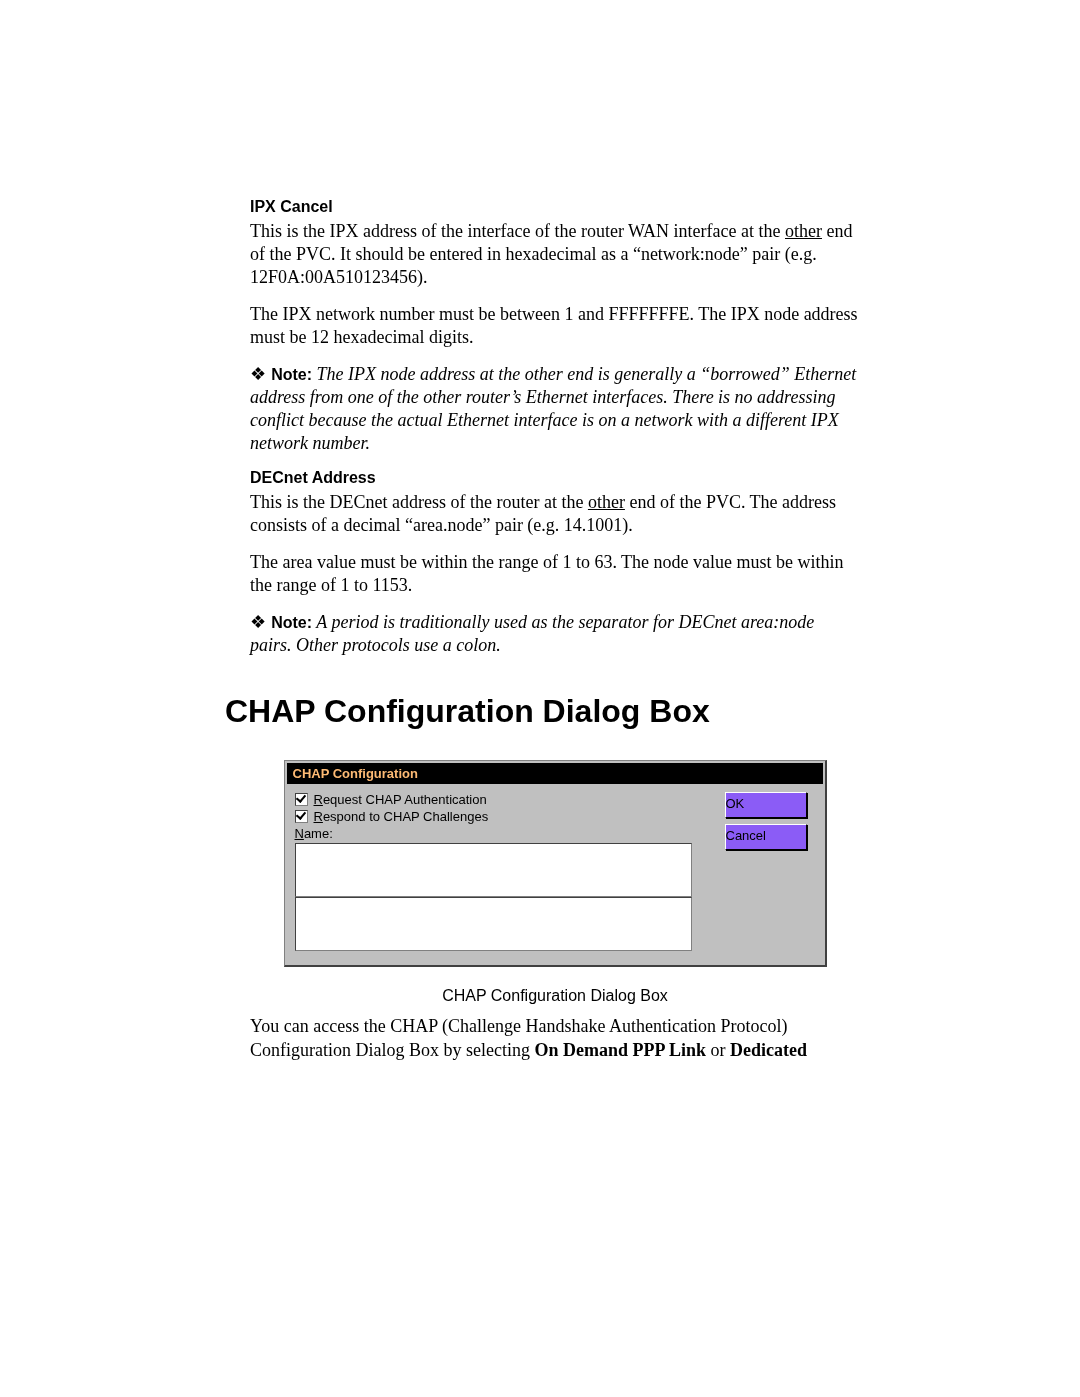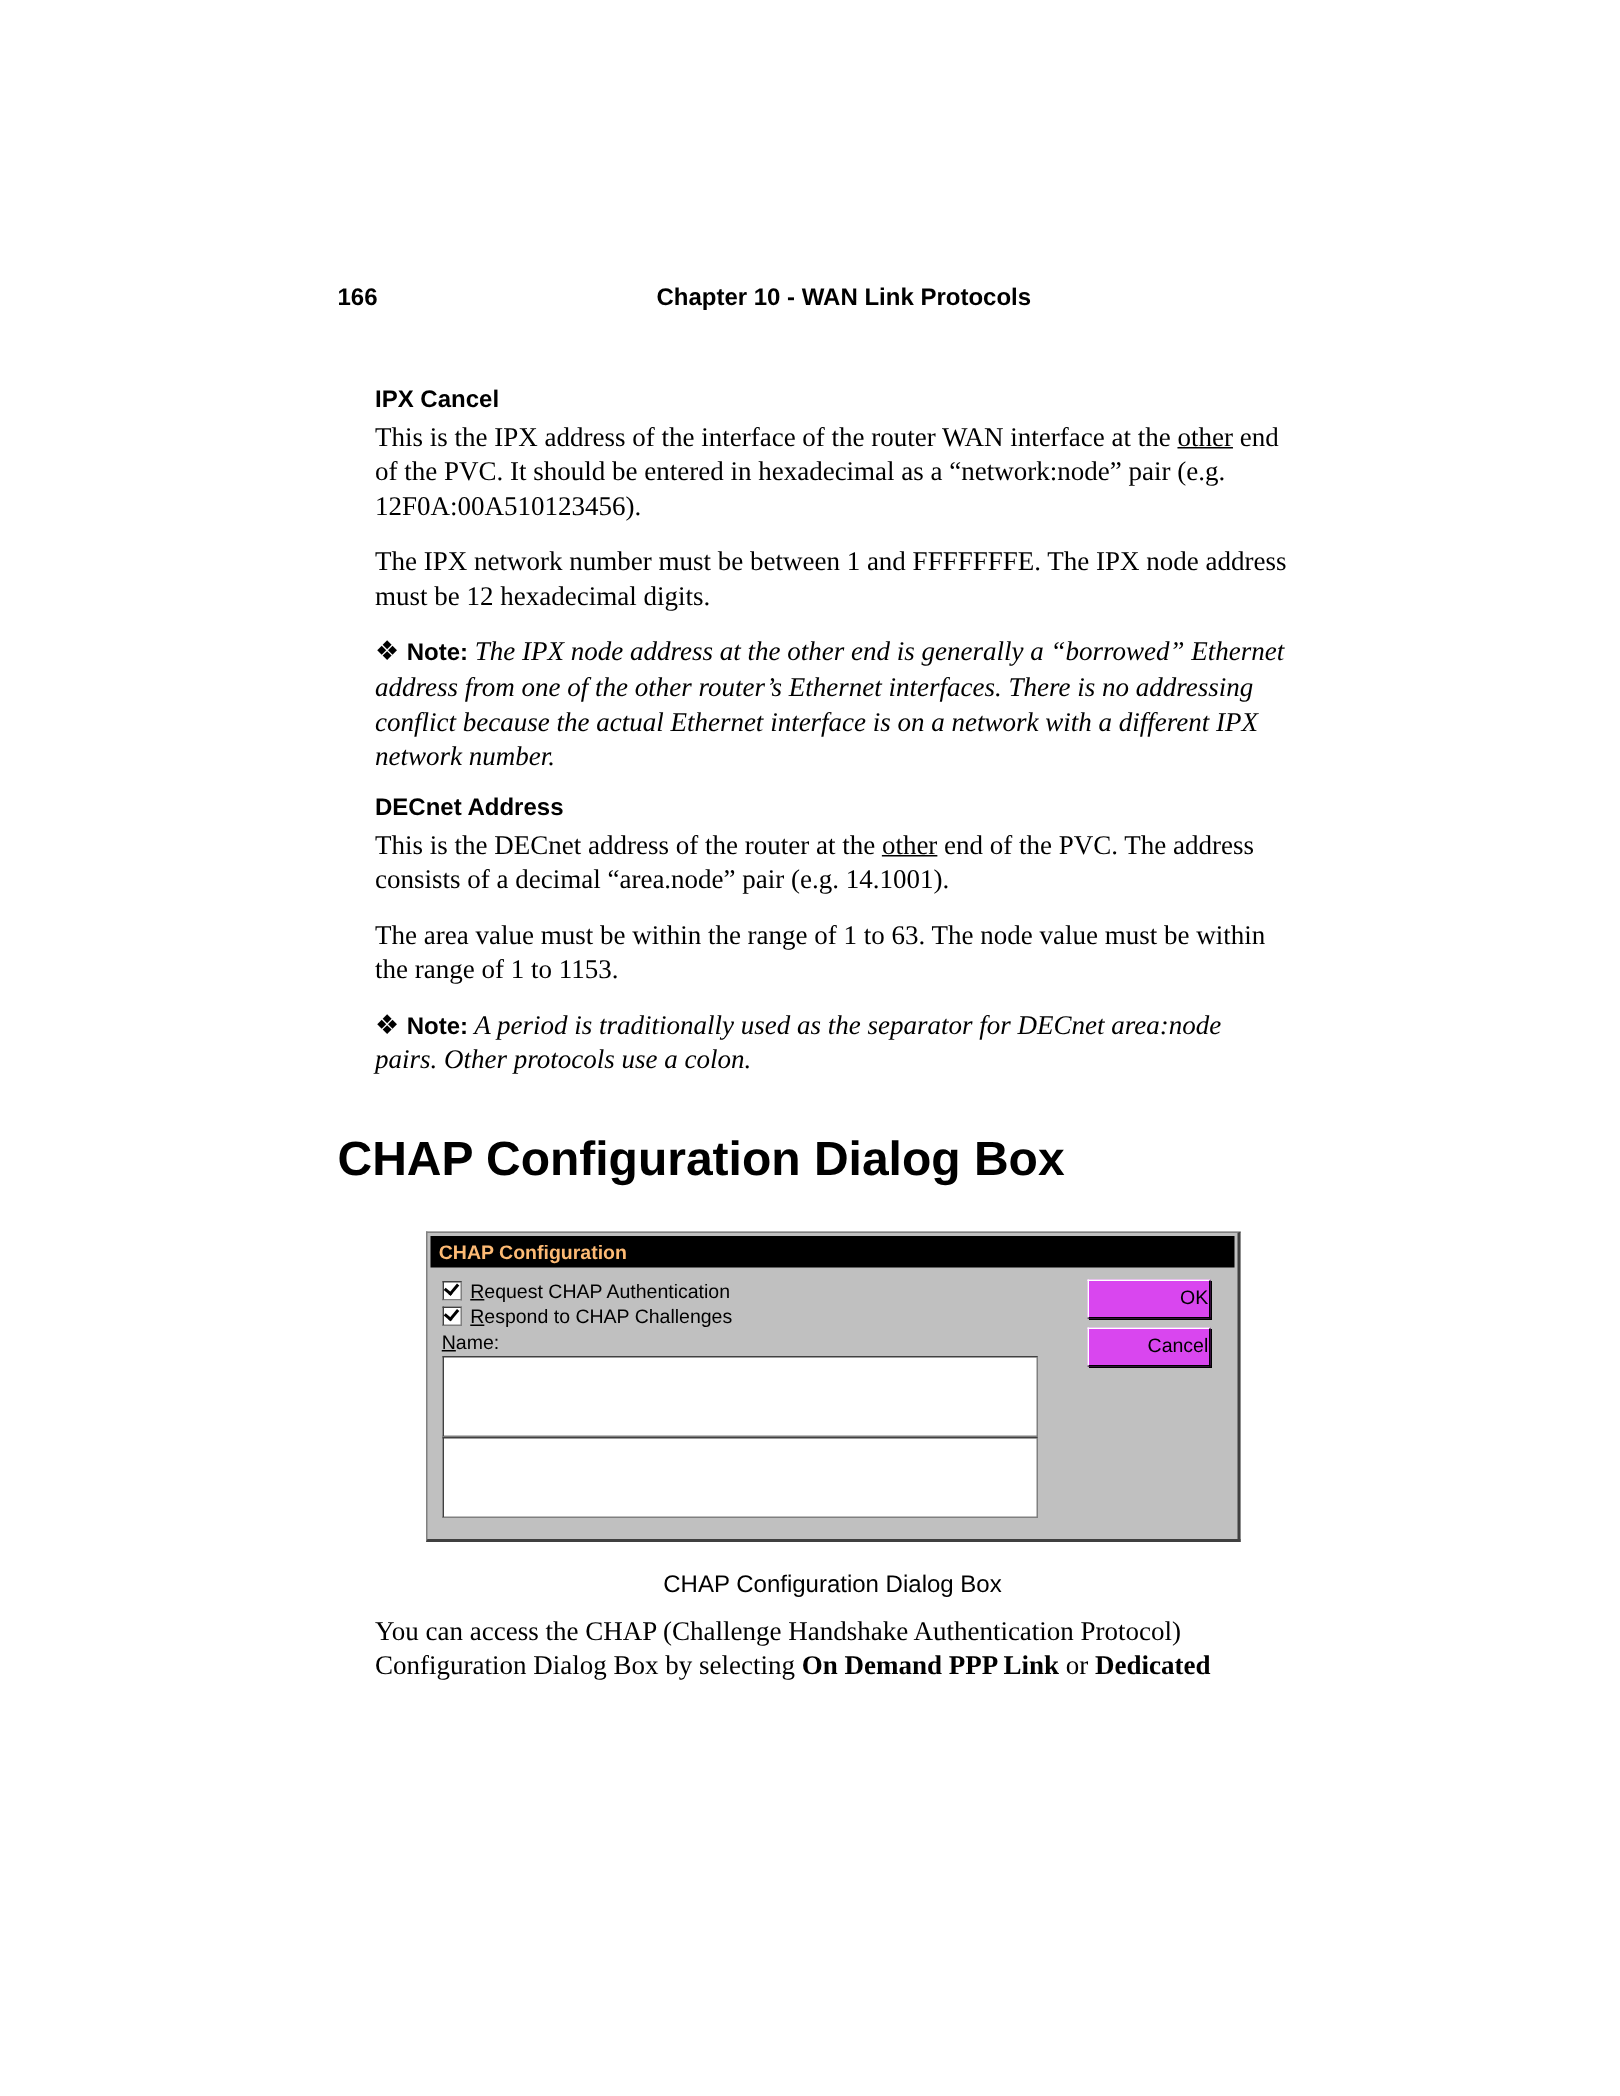--- a/index.html
+++ b/index.html
@@ -126,27 +126,27 @@
     border-width: 0 2px 2px 0;
     transform: rotate(40deg);
   }
   .accel {
     text-decoration: underline;
   }
   .winbtn {
     display: block;
     width: 80px;
     height: 24px;
-    background: #d946ef;
+    background: #8b5cf6;
     border: 1px solid #000;
     border-top-color: #fff;
     border-left-color: #fff;
     box-shadow: 1px 1px 0 #000;
     margin-bottom: 6px;
-    text-align: right;
+    text-align: left;
     line-height: 22px;
   }
   .field-label {
     margin-top: 2px;
     margin-bottom: 2px;
   }
   .field {
     background: #fff;
     border: 1px solid #808080;
     border-top-color: #404040;
@@ -162,24 +162,20 @@
   }
   .bold {
     font-weight: bold;
   }
 </style>
 </head>
 <body>
 
 <div class="page">
 
-  <div class="header">
-    <div class="pg">166</div>
-    <div class="chap">Chapter 10 - WAN Link Protocols</div>
-  </div>
 
   <div class="content">
 
     <div class="subhead">IPX Cancel</div>
     <p>
       <span>This is the IPX address of the interface of the router WAN interface at the </span><span class="underline">other</span><span> end of the PVC. It should be entered in hexadecimal as a “network:node” pair (e.g. 12F0A:00A510123456).</span>
     </p>
     <p>The IPX network number must be between 1 and FFFFFFFE. The IPX node address must be 12 hexadecimal digits.</p>
     <p class="note">
       <span class="diamond">❖ </span><span class="note-label">Note:</span>

